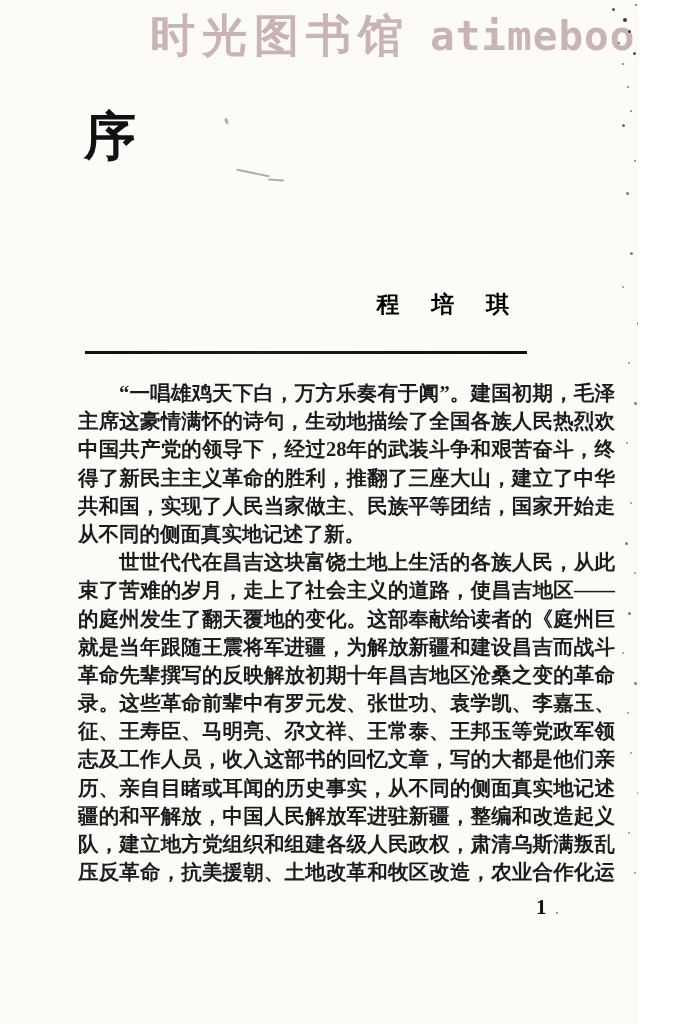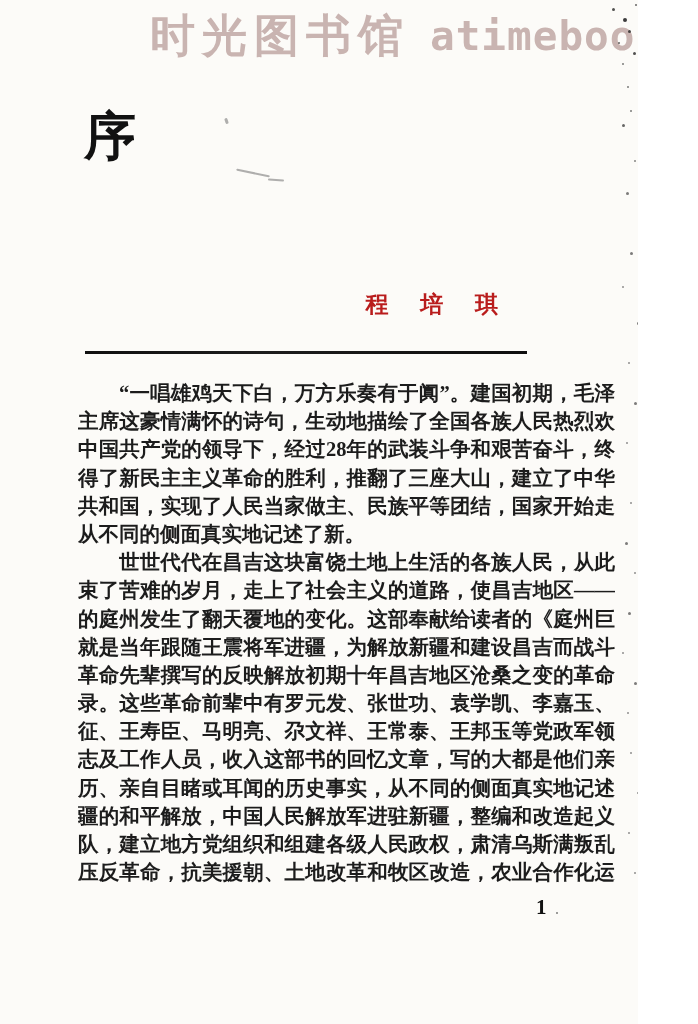--- a/index.html
+++ b/index.html
@@ -28,24 +28,24 @@
     margin-left:20px;
   }
   
   .title{
     position:absolute;left:84px;top:102px;
     font-size:52px;font-weight:700;color:#111;
     letter-spacing:2px;
   }
   
   .author{
-    position:absolute;top:289px;left:0;right:127px;
+    position:absolute;top:289px;left:0;right:116px;
     text-align:right;
     font-size:23px;font-weight:700;
-    letter-spacing:13px;color:#b91c1c;
+    letter-spacing:13px;color:#000000;
   }
   
   .rule{
     position:absolute;top:351px;left:85px;
     width:442px;height:3px;
     background:linear-gradient(90deg,#101010 0%,#1d1d1d 40%,#0e0e0e 100%);
   }
   
   .body-text{
     position:absolute;top:379px;left:78px;

